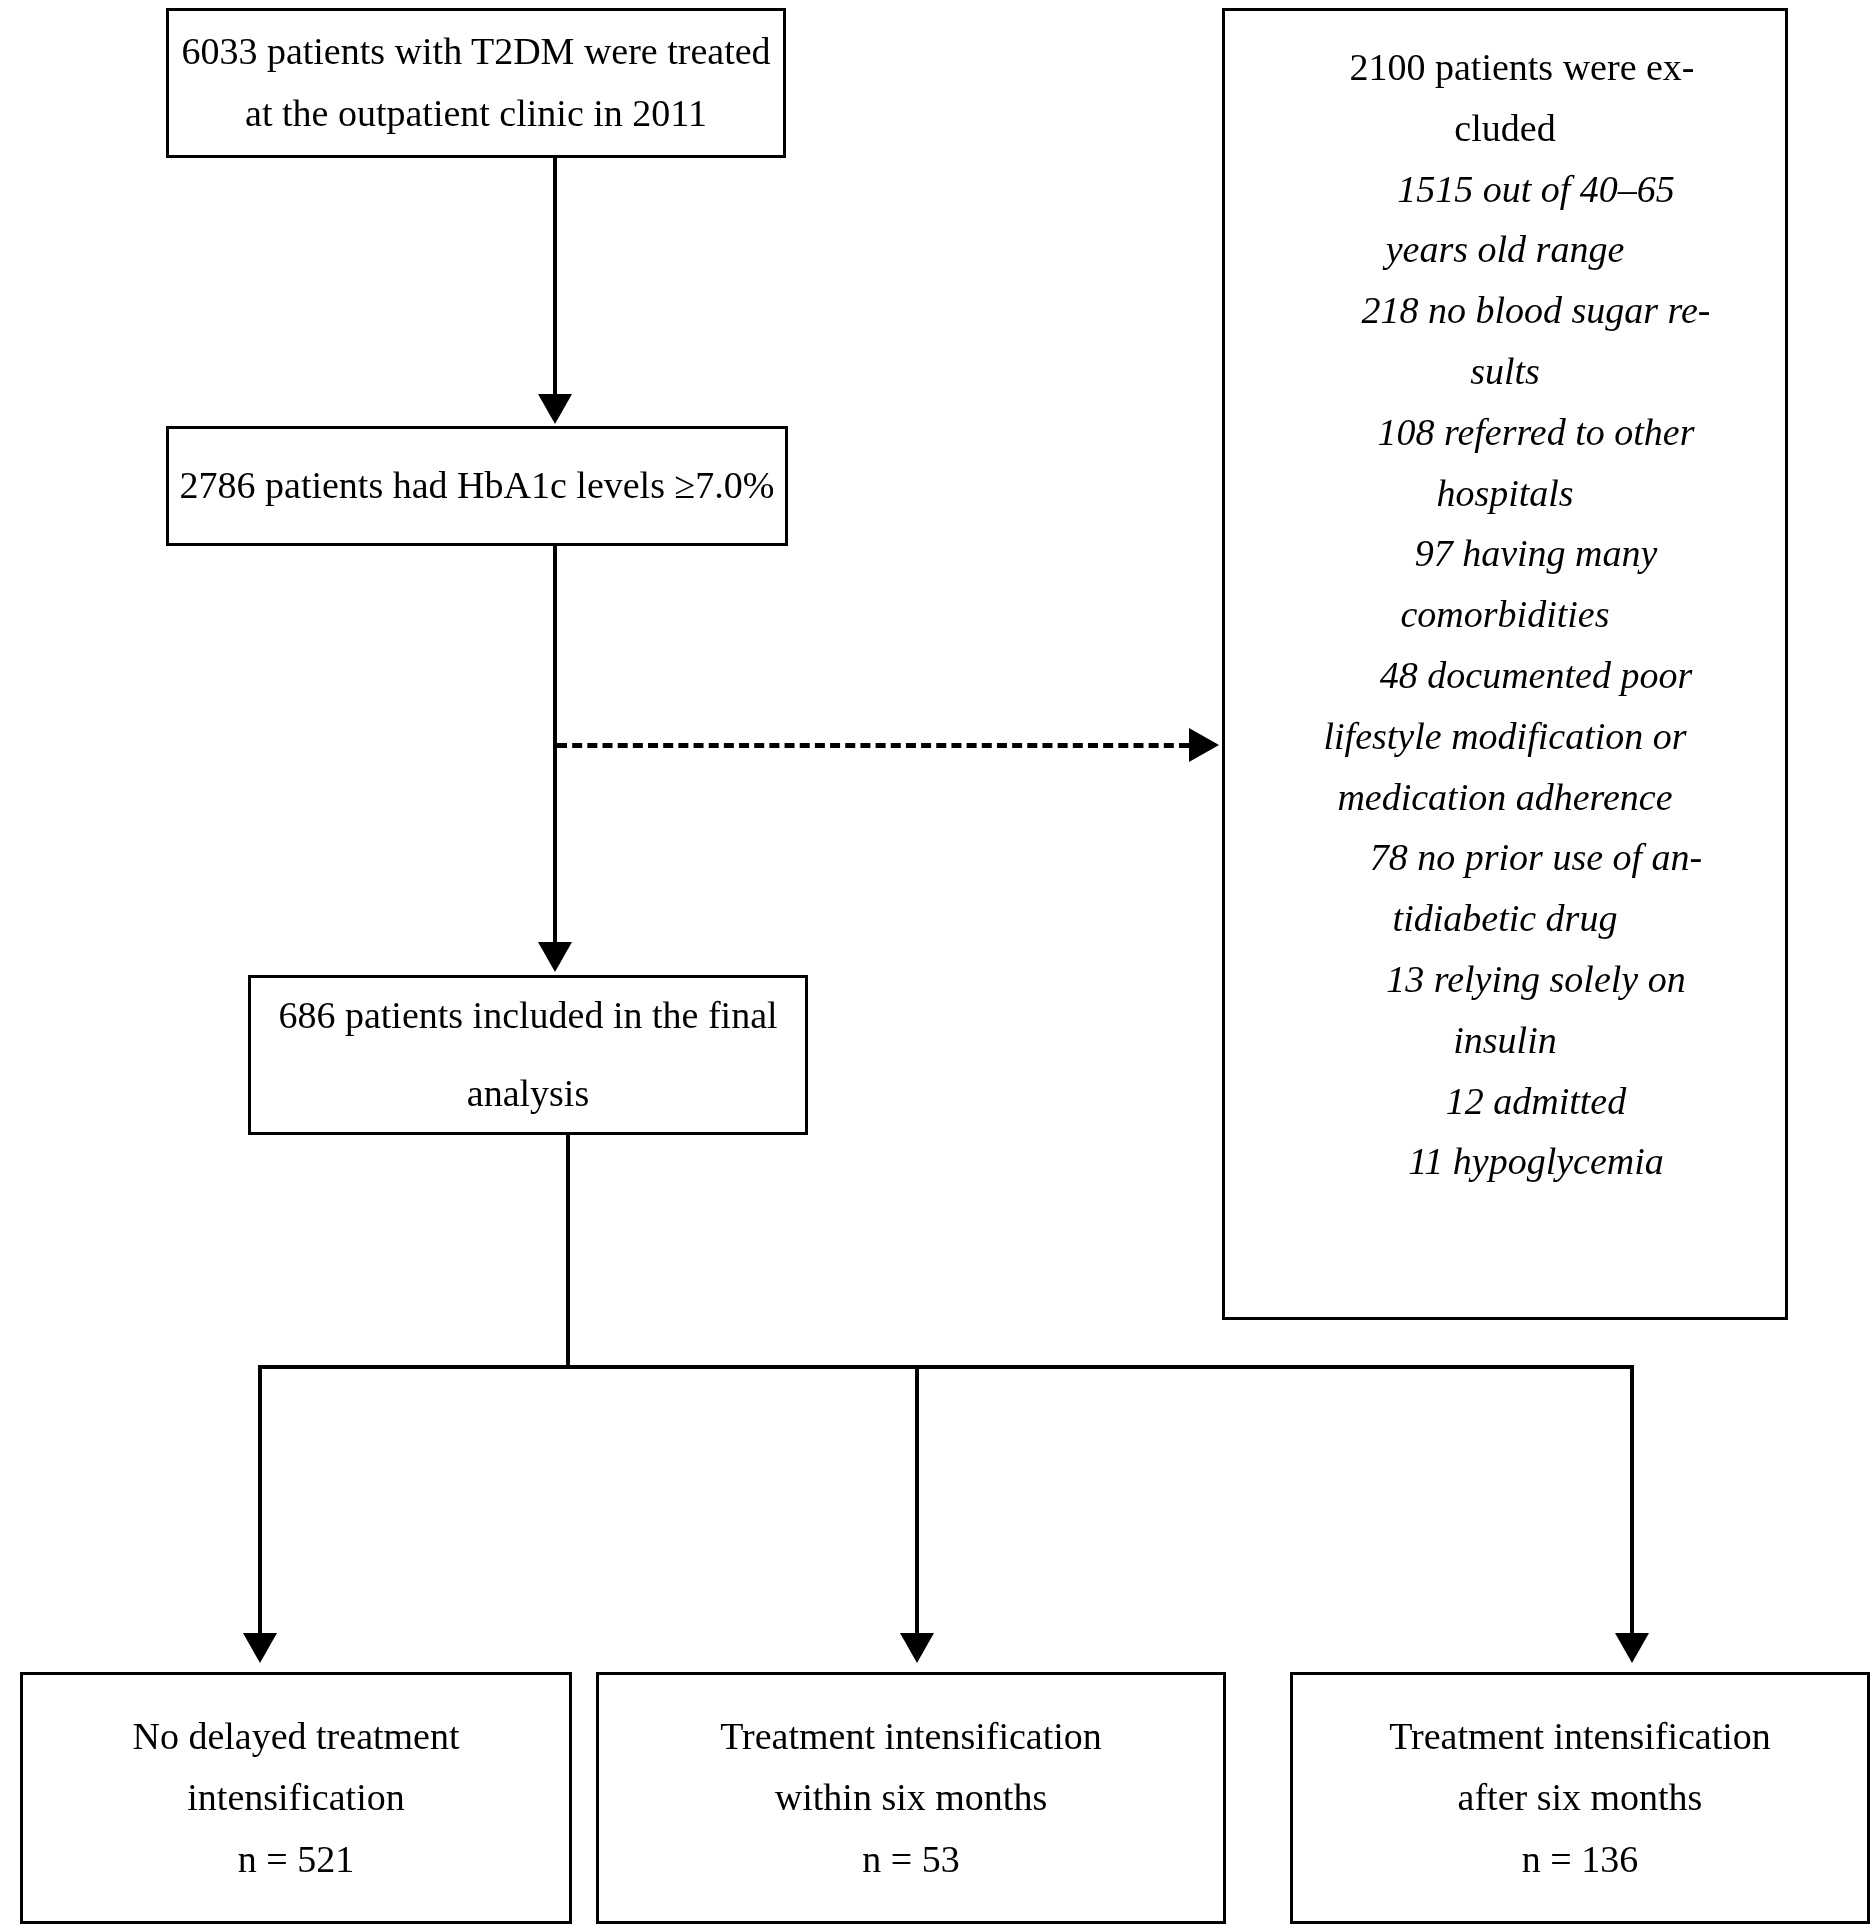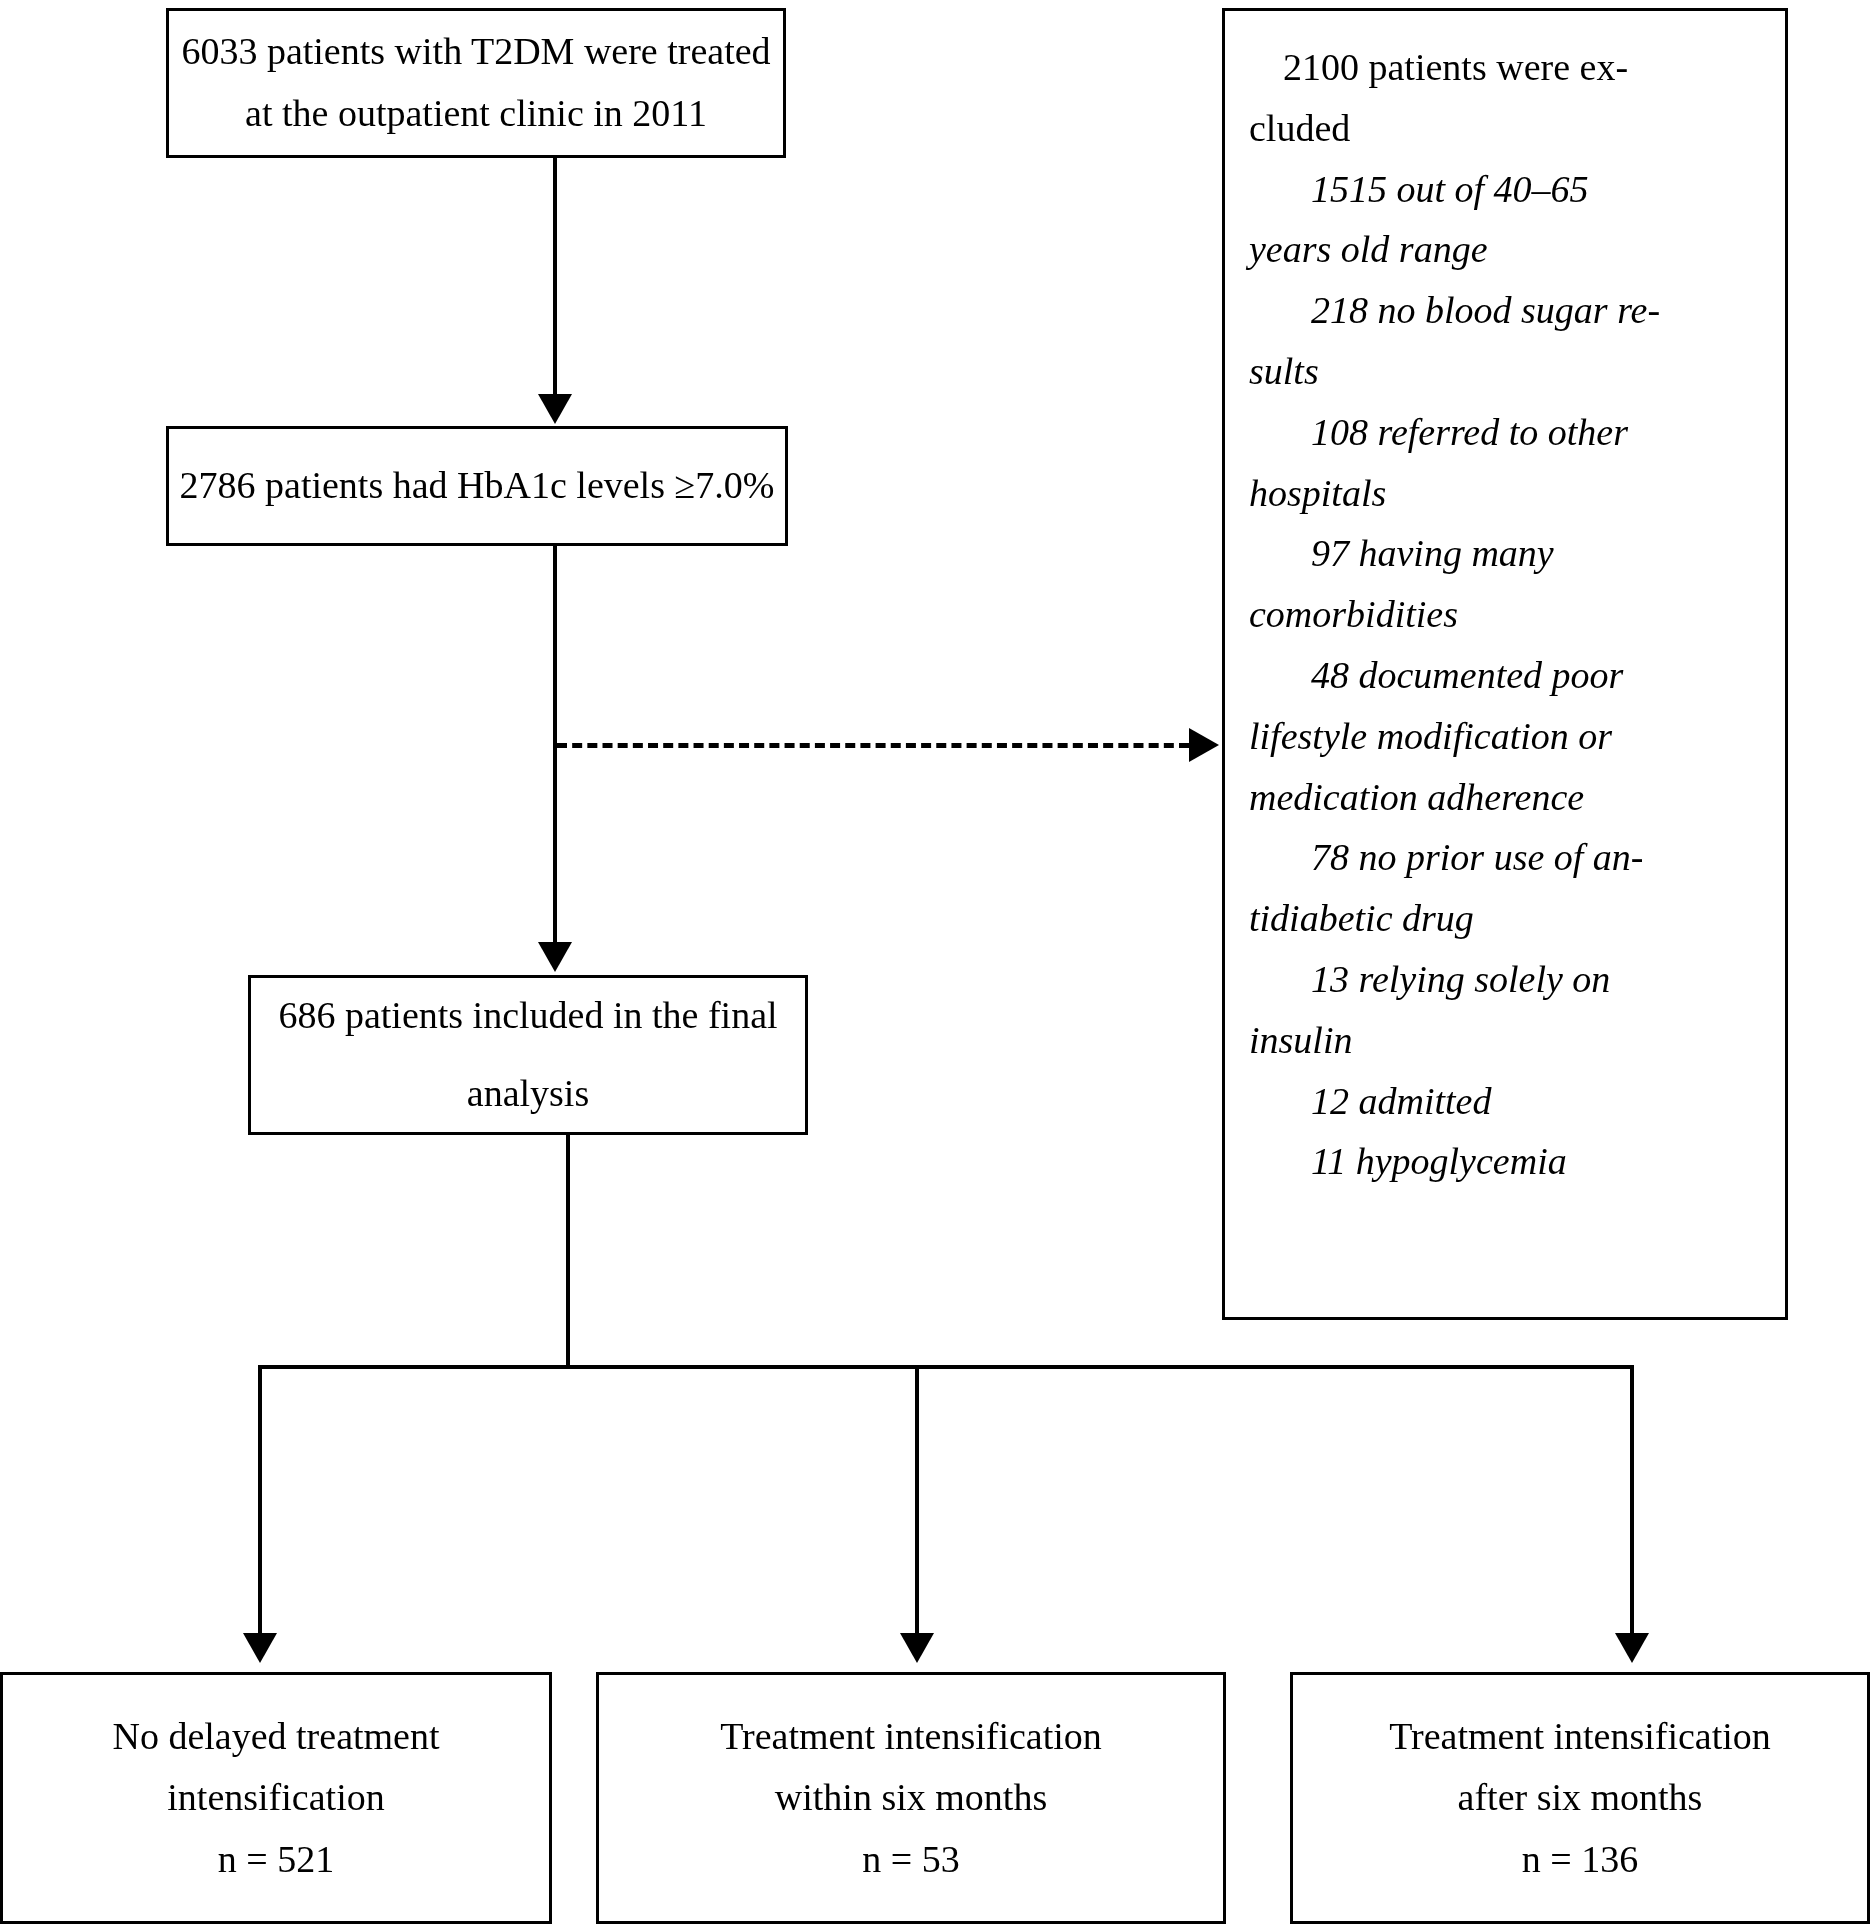--- a/index.html
+++ b/index.html
@@ -35,38 +35,38 @@
     line-height: 1.62;
     font-size: 38px;
   }
   .fbox .line { display: block; white-space: nowrap; }
 
   
   #box-source   { left: 166px;  top: 8px;    width: 620px; height: 150px; }
   #box-hba1c    { left: 166px;  top: 426px;  width: 622px; height: 120px; }
   #box-final    { left: 248px;  top: 975px;  width: 560px; height: 160px; gap: 16px; }
 
-  #box-no-delay { left: 0;    top: 1672px; width: 552px; height: 252px; }
+  #box-no-delay { left: 20px;    top: 1672px; width: 552px; height: 252px; }
   #box-within   { left: 596px;  top: 1672px; width: 630px; height: 252px; }
   #box-after    { left: 1290px; top: 1672px; width: 580px; height: 252px; }
 
   
   #panel-exclusions {
     position: absolute;
     left: 1222px;
     top: 8px;
     width: 566px;
     height: 1312px;
     box-sizing: border-box;
     border: 3px solid #000000;
     background: #ffffff;
     padding: 26px 24px 10px 24px;
     font-size: 38px;
     line-height: 1.60;
-    text-align: left;
+    text-align: center;
   }
   #panel-exclusions .excl-line {
     display: block;
     text-indent: 62px;
     font-style: italic;
   }
   #panel-exclusions .excl-head {
     display: block;
     text-indent: 34px;
   }

